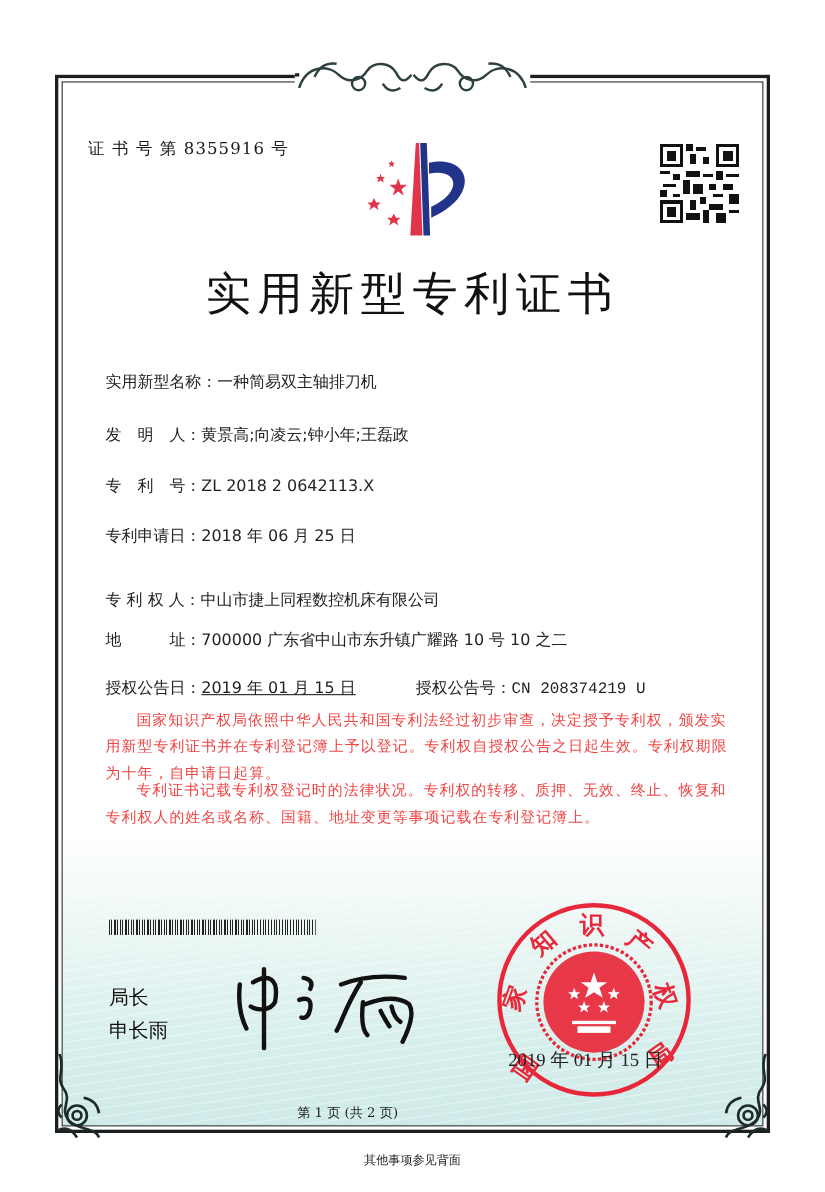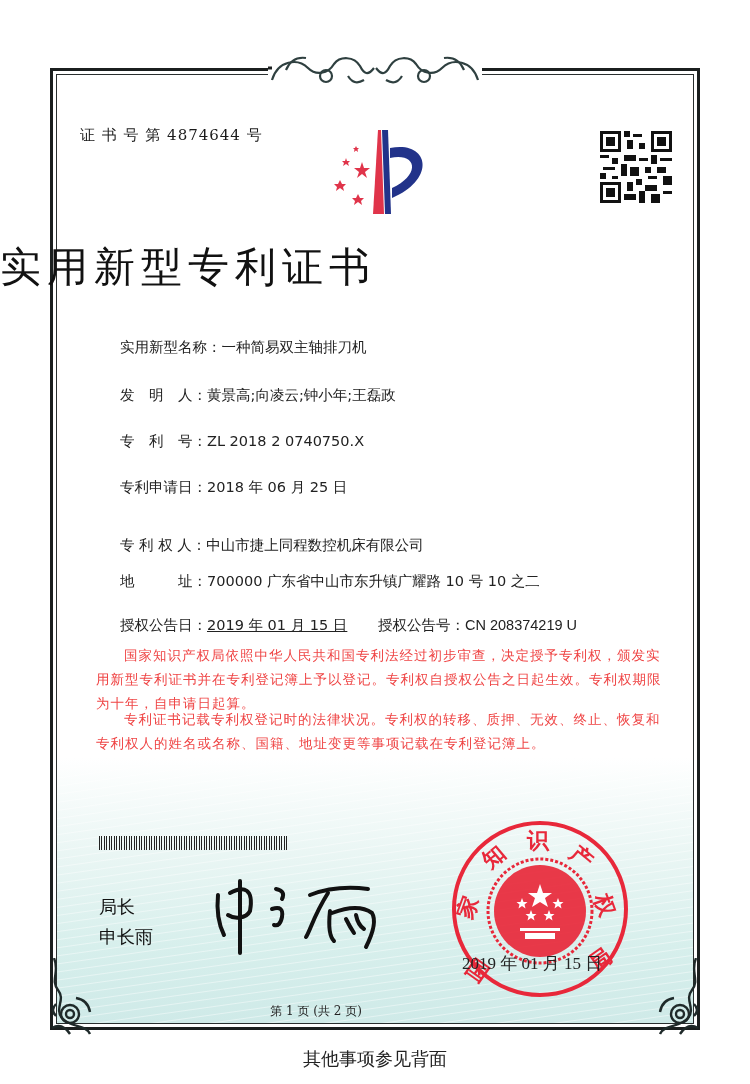--- a/index.html
+++ b/index.html
@@ -25,34 +25,34 @@
   .ornament-top {
     position:absolute; left:268px; top:50px; width:214px; height:40px; background:#fff;
   }
   .ornament-corner { position:absolute; width:62px; height:80px; }
   .cert-no {
     position:absolute; left:80px; top:126px; font-size:15px; letter-spacing:1px;
   }
   .logo { position:absolute; left:318px; top:118px; width:120px; height:100px; }
   .qr { position:absolute; left:600px; top:131px; width:72px; height:72px; }
   .title {
-    position:absolute; left:0; width:750px; top:240px; 
+    position:absolute; left:0; width:750px; top:240px; text-align:center;
     font-family: "DejaVu Sans", "Liberation Sans", sans-serif;
     font-size:41px; letter-spacing:6px; color:#111;
   }
   .field {
     position:absolute; left:96px; font-size:14.5px; white-space:nowrap;
     font-family: "DejaVu Sans", "Liberation Sans", sans-serif; color:#222;
   }
-  .field .lbl { display:inline-block;margin-left:24px; }
+  .field .lbl { display:inline-block; }
   .f1 { top:338px; } .f2 { top:386px; } .f3 { top:432px; }
   .f4 { top:478px; } .f5 { top:536px; } .f6 { top:572px; }
   .f7 { top:616px;text-decoration:underline; }
   .f7b { position:absolute; left:378px; top:616px; font-size:14.5px; white-space:nowrap;
-    font-family: Liberation Sans, sans-serif; color:#222; }
+    font-family: Liberation Mono, monospace; color:#222; }
   .para {
     position:absolute; left:96px; width:570px; font-size:13.5px; line-height:24px;
     text-indent:28px; letter-spacing:1px; color:#ef4444;
   }
   .p1 { top:643px; } .p2 { top:707px; }
   .barcode {
     position:absolute; left:99px; top:836px; width:188px; height:14px;
     background: repeating-linear-gradient(90deg, #222 0px, #222 1px, transparent 1px, transparent 2px, #222 2px, #222 3px, transparent 3px, transparent 5px);
   }
   .director-title, .director-name {
@@ -64,21 +64,21 @@
   .signature { position:absolute; left:210px; top:875px; width:180px; height:80px; }
   .seal { position:absolute; left:449px; top:818px; width:182px; height:182px; }
   .seal-date {
     position:absolute; left:462px; top:952px; font-size:17px; color:#222; white-space:nowrap;
     font-family: "Liberation Serif", serif;
   }
   .page-num {
     position:absolute; left:0; width:632px; top:1003px; text-align:center; font-size:12px; color:#222;
   }
   .footer-note {
-    position:absolute; left:0; width:750px; top:1047px; text-align:center; font-size:18px; color:#222;
+    position:absolute; left:0; width:750px; top:1047px; text-align:center; font-size:11px; color:#222;
   }
 </style>
 </head>
 <body>
 
 <div class="frame-outer"></div>
 <div class="frame-inner">
   <div class="waves"></div>
 </div>
 
@@ -113,21 +113,21 @@
     <circle cx="38" cy="56" r="9"></circle>
       <circle cx="38" cy="56" r="4"></circle>
     <path d="M56 70 q-10 -6 -18 6"></path>
       <path d="M32 40 q-12 2 -14 14"></path>
     <path d="M52 46 q6 6 0 12"></path>
   </g>
 </svg>
 
 <div class="cert-no">
   <span>证 书 号 第</span>
-  <span>4874644</span>
+  <span>8355916</span>
   <span>号</span>
 </div>
 
 <svg class="logo" viewBox="0 0 120 100">
   <polygon points="60,12 55,96 66,96 63,12" fill="#e0344a"></polygon>
   <polygon points="64,12 67,96 73,96 70,12" fill="#22338a"></polygon>
   <path d="M72 30 C110 22, 120 60, 74 80 L74 70 C104 56, 98 34, 72 40 Z" fill="#22338a"></path>
   <g fill="#e0344a">
     <polygon points="44,44 46,50 52,50 47,54 49,60 44,56 39,60 41,54 36,50 42,50"></polygon>
     <polygon points="28,40 29,43 32,43 30,45 31,48 28,46 25,48 26,45 24,43 27,43"></polygon>
@@ -180,21 +180,21 @@
 
 <div class="title">实用新型专利证书</div>
 
 <div class="field f1">
   <span class="lbl">实用新型名称：</span><span>一种简易双主轴排刀机</span>
 </div>
 <div class="field f2">
   <span class="lbl">发　明　人：</span><span>黄景高;向凌云;钟小年;王磊政</span>
 </div>
 <div class="field f3">
-  <span class="lbl">专　利　号：</span><span>ZL 2018 2 0740750.X</span>
+  <span class="lbl">专　利　号：</span><span>ZL 2018 2 0642113.X</span>
 </div>
 <div class="field f4">
   <span class="lbl">专利申请日：</span><span>2018 年 06 月 25 日</span>
 </div>
 <div class="field f5">
   <span class="lbl">专 利 权 人：</span><span>中山市捷上同程数控机床有限公司</span>
 </div>
 <div class="field f6">
   <span class="lbl">地　　　址：</span><span>700000 广东省中山市东升镇广耀路 10 号 10 之二</span>
 </div>

